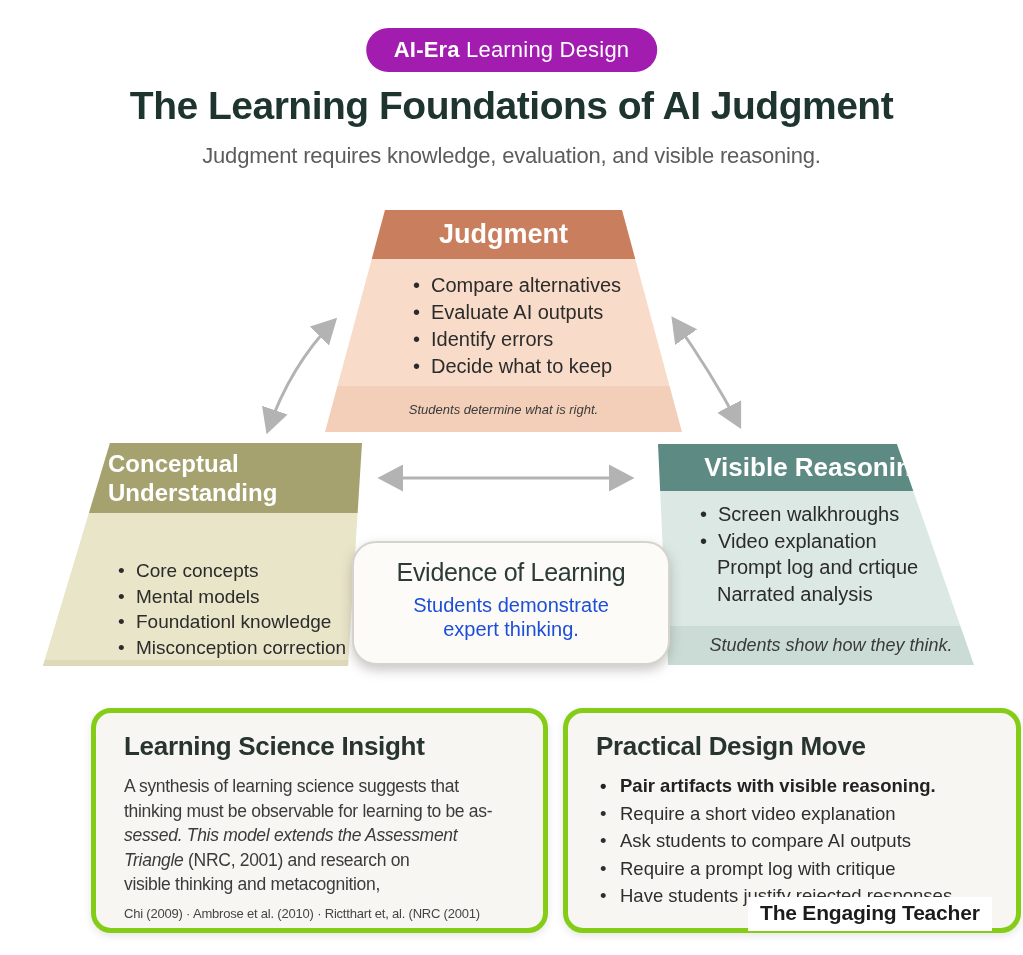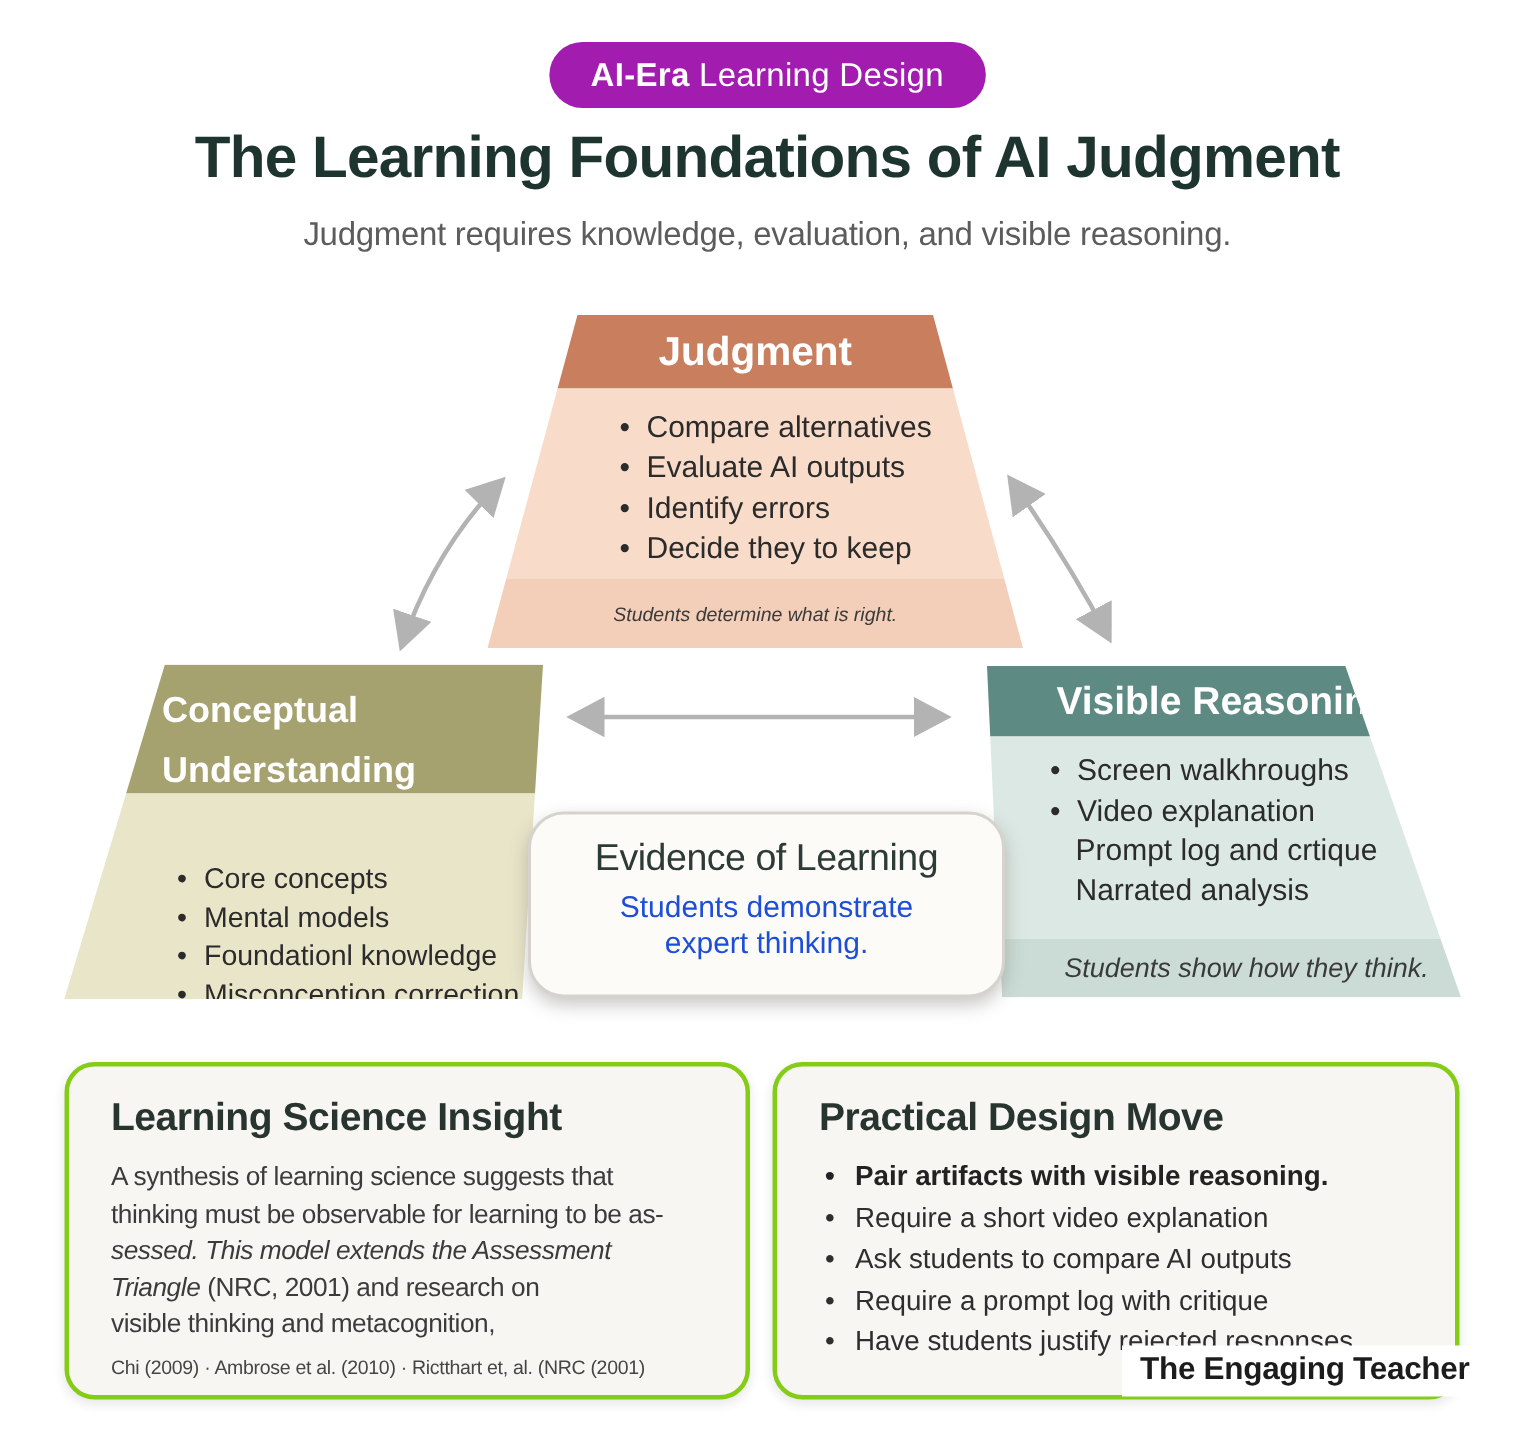--- a/index.html
+++ b/index.html
@@ -35,21 +35,21 @@
   .trap li{position:relative;padding-left:18px;}
   .trap li::before{content:"\2022";position:absolute;left:0;}
   .trap-top{left:325px;top:210px;width:357px;height:222px;
     clip-path:polygon(16.8% 0,83.2% 0,100% 100%,0 100%);}
   .trap-top .hd{height:49px;background:#c97e5d;font-size:27px;}
   .trap-top .bd{background:#f8dcc9;padding-top:13px;}
   .trap-top ul{padding-left:88px;font-size:20px;line-height:27px;color:#2b2b2b;}
   .trap-top .ft{height:46px;background:#f3cfba;font-size:13px;}
   .trap-left{left:38px;top:443px;width:324px;height:223px;
     clip-path:polygon(22.2% 0,100% 0,95.7% 100%,1.5% 100%);}
-  .trap-left .hd{height:70px;background:#a5a26f;font-size:24px;line-height:40px;padding:16px 40px 0 70px;}
+  .trap-left .hd{height:70px;background:#a5a26f;font-size:24px;line-height:29px;padding:0 40px 0 70px;}
   .trap-left .bd{background:#e9e5c9;padding-top:9px;}
   .trap-left ul{padding-left:80px;font-size:19px;line-height:25.5px;color:#2b2b2b;margin-top:36px;}
   .trap-left .ft{height:39px;background:#ded9b8;font-size:18px;padding-left:20px;}
   .trap-right{left:658px;top:444px;width:316px;height:221px;
     clip-path:polygon(0 0,75.6% 0,100% 100%,3.2% 100%);}
   .trap-right .hd{height:47px;background:#5d8a82;font-size:26px;}
   .trap-right .bd{background:#dce8e3;padding-top:10px;}
   .trap-right ul{padding-left:42px;font-size:20px;line-height:26.5px;color:#2b2b2b;}
   .trap-right .plain{padding-left:59px;font-size:20px;line-height:26.5px;color:#2b2b2b;}
   .trap-right .ft{height:39px;background:#cadcd5;font-size:18px;padding-left:30px;}
@@ -58,23 +58,24 @@
     position:absolute;left:352px;top:541px;width:318px;height:124px;z-index:5;
     background:#fcfbf8;border:2px solid #d6d3ce;border-radius:24px;
     box-shadow:0 5px 12px rgba(110,108,102,.38);
     text-align:center;box-sizing:border-box;padding-top:15px;
   }
   .evidence .ev-title{font-size:25px;font-weight:normal;color:#2c3b36;letter-spacing:-.3px;}
   .evidence .ev-body{margin-top:6px;font-size:20px;line-height:24px;color:#1d4ed8;}
   
   .card{
     position:absolute;top:708px;height:225px;z-index:3;box-sizing:border-box;
-    background:#f7f6f3;border:3px solid #84cc16;border-radius:20px;
+    background:#f7f6f3;border:5px solid #84cc16;border-radius:20px;
     box-shadow:0 3px 8px rgba(0,0,0,.10);
     padding:18px 12px 14px 28px;
+    margin-left:48px;
   }
   .card-left{left:43px;width:457px;}
   .card-right{left:515px;width:458px;}
   .card-title{font-size:26px;font-weight:bold;color:#28342e;letter-spacing:-.3px;}
   .insight-body{margin-top:12px;font-size:17.5px;line-height:24.5px;color:#3b3b3b;letter-spacing:-.3px;}
   .insight-body .line{white-space:nowrap;}
   .it{font-style:italic;}
   .citation{margin-top:9px;font-size:13px;color:#454545;letter-spacing:-.2px;white-space:nowrap;}
   .practical-list{list-style:none;margin:10px 0 0 0;padding:0;font-size:18.5px;line-height:27.5px;color:#2e2e2e;}
   .practical-list li{position:relative;padding-left:24px;}
@@ -108,21 +109,21 @@
   <div class="page-title">The Learning Foundations of AI Judgment</div>
   <div class="page-subtitle">Judgment requires knowledge, evaluation, and visible reasoning.</div>
 
   <div class="trap trap-top">
     <div class="hd">Judgment</div>
     <div class="bd">
       <ul>
         <li>Compare alternatives</li>
         <li>Evaluate AI outputs</li>
         <li>Identify errors</li>
-        <li>Decide they to keep</li>
+        <li>Decide what to keep</li>
       </ul>
     </div>
     <div class="ft">Students determine what is right.</div>
   </div>
 
   <div class="trap trap-left">
     <div class="hd">Conceptual Understanding</div>
     <div class="bd">
       <ul>
         <li>Core concepts</li>

